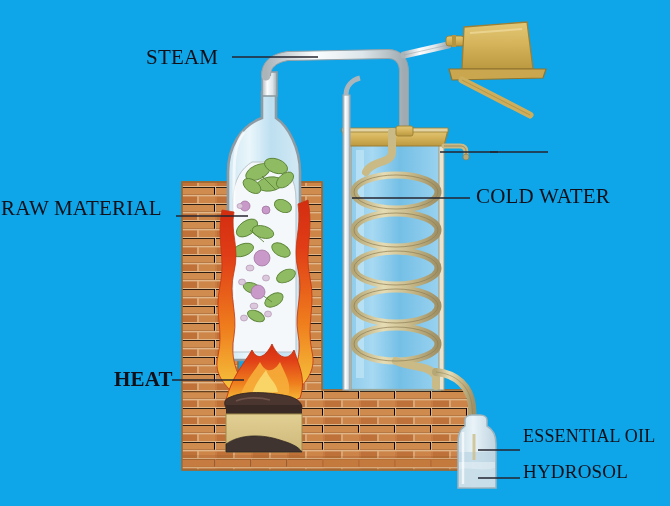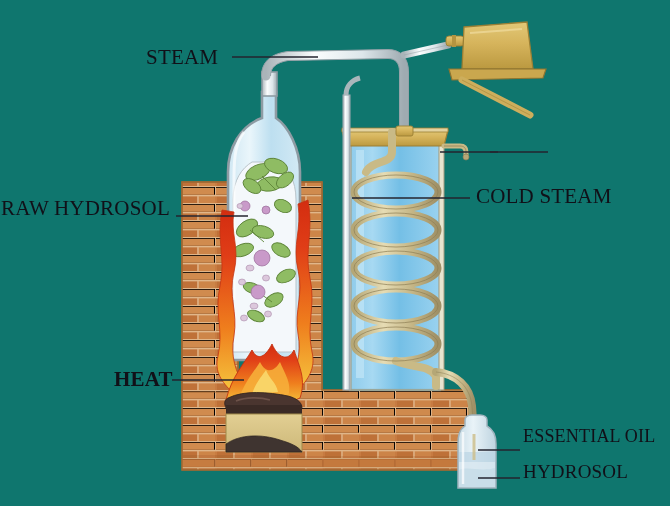--- a/index.html
+++ b/index.html
@@ -5,21 +5,21 @@
 <style>
   html, body {
     margin: 0;
     padding: 0;
     background: #ffffff;
   }
   #stage {
     position: relative;
     width: 670px;
     height: 506px;
-    background: #0f766e;
+    background: #0ea5e9;
     overflow: hidden;
     font-family: "Liberation Serif", "DejaVu Serif", serif;
   }
   .label {
     position: absolute;
     color: #111018;
     font-family: "Liberation Serif", "DejaVu Serif", serif;
     font-weight: 400;
     white-space: nowrap;
     letter-spacing: 0.2px;
@@ -318,19 +318,19 @@
       <line x1="440" y1="152" x2="498" y2="152"></line>
       <line x1="352" y1="198" x2="470" y2="198"></line>
       <line x1="478" y1="450" x2="520" y2="450"></line>
       <line x1="478" y1="478" x2="520" y2="478"></line>
     </g>
 
     <line x1="490" y1="152" x2="548" y2="152" stroke="#24242f" stroke-width="1.7"></line>
   </svg>
 
   <div class="label lbl-steam">STEAM</div>
-  <div class="label lbl-raw">RAW HYDROSOL</div>
+  <div class="label lbl-raw">RAW MATERIAL</div>
   <div class="label lbl-heat">HEAT</div>
-  <div class="label lbl-cold">COLD STEAM</div>
+  <div class="label lbl-cold">COLD WATER</div>
   <div class="label lbl-hydrosol">HYDROSOL</div>
   <div class="label lbl-essential">ESSENTIAL OIL</div>
 
 </div>
 
 </body></html>

